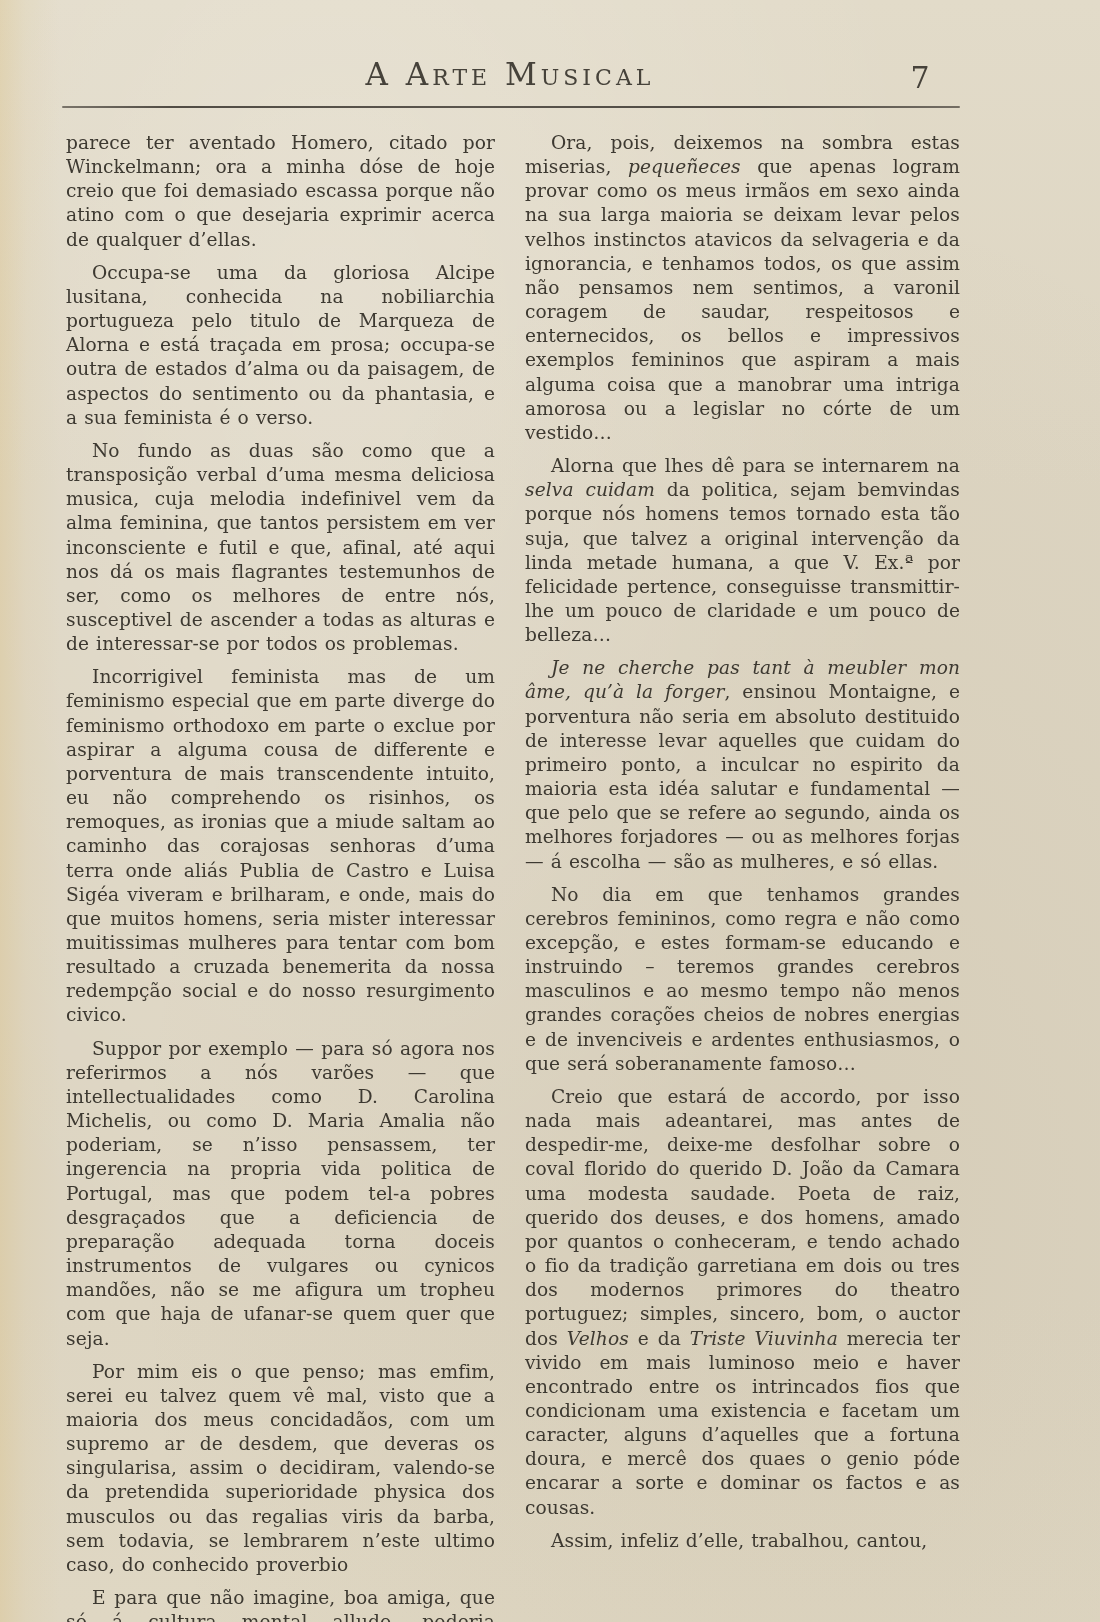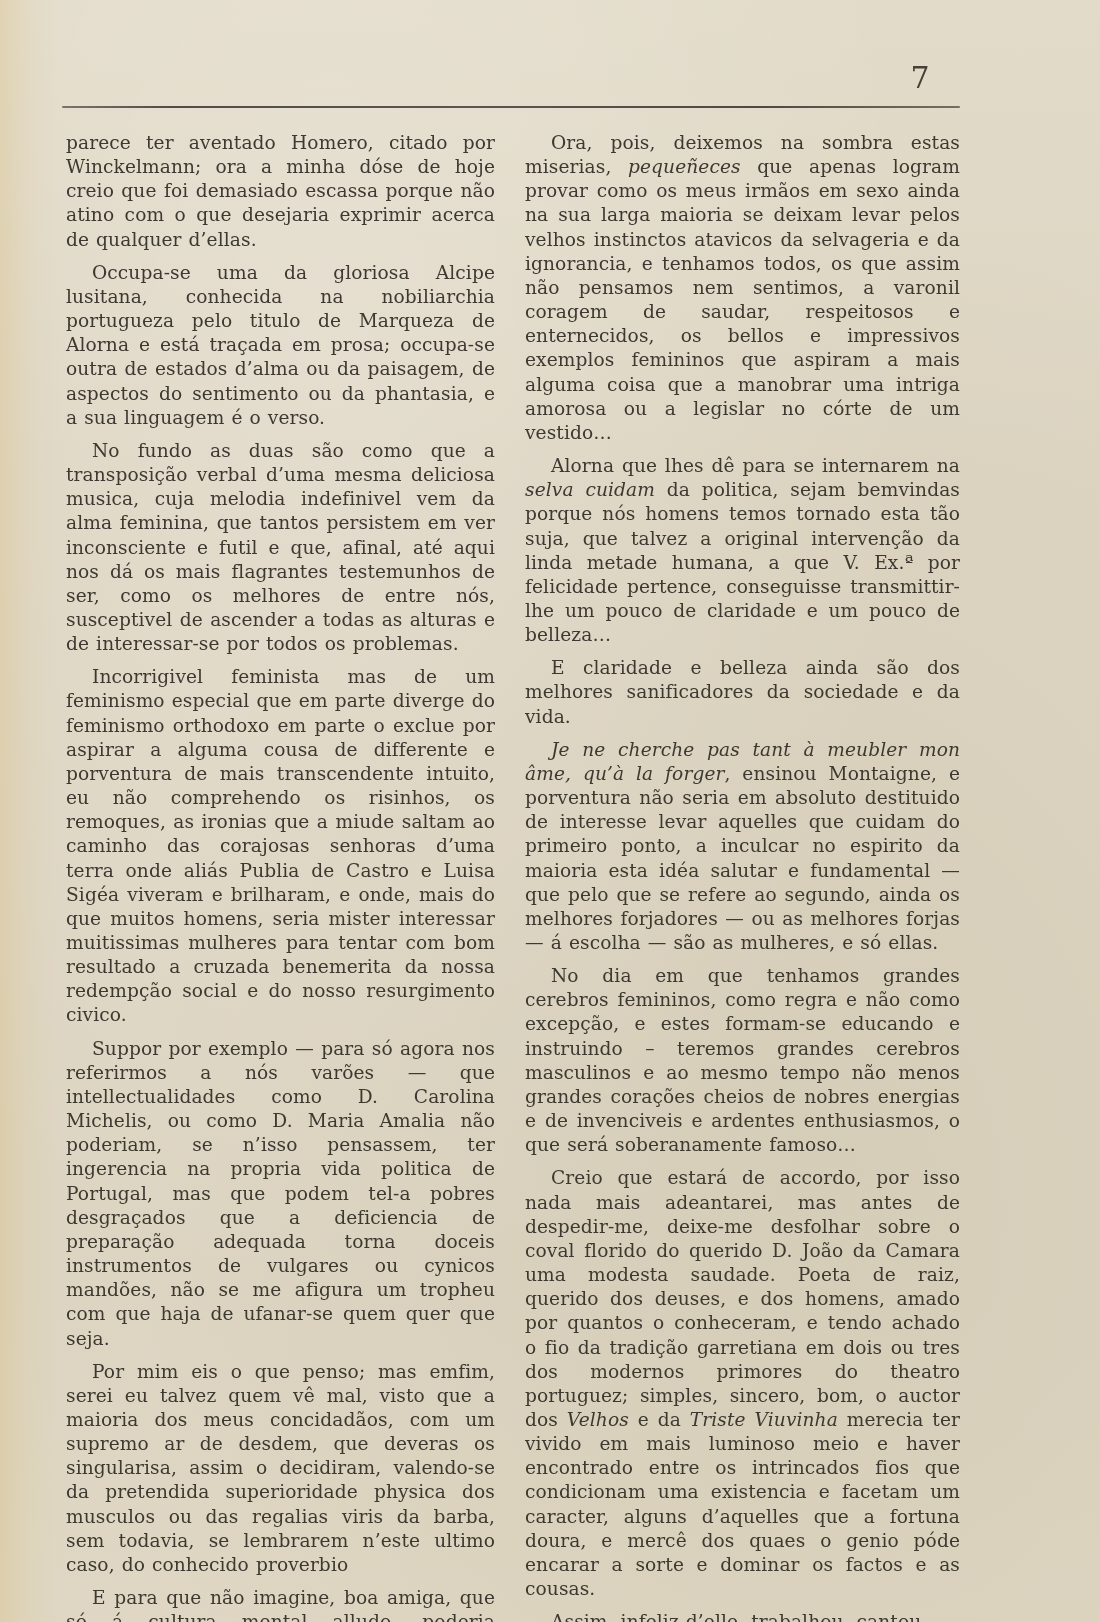--- a/index.html
+++ b/index.html
@@ -64,35 +64,37 @@
     letter-spacing: 0.1px;
     word-spacing: 1px;
   }
   .para.indent { text-indent: 26px; }
   .para em { }
 </style>
 </head>
 <body>
 
 <div class="page">
+  <div class="header">
+    <div class="title">A Arte Musical</div>
+  </div>
   <div class="page-number">7</div>
   <div class="rule"></div>
   <div class="columns">
     <div class="col">
         <p class="para"><span>parece ter aventado Homero, citado por Winckelmann; ora a minha dóse de hoje creio que foi demasiado escassa porque não atino com o que desejaria exprimir acerca de qualquer d’ellas.</span></p>
-        <p class="para indent"><span>Occupa-se uma da gloriosa Alcipe lusitana, conhecida na nobiliarchia portugueza pelo titulo de Marqueza de Alorna e está traçada em prosa; occupa-se outra de estados d’alma ou da paisagem, de aspectos do sentimento ou da phantasia, e a sua linguagem é o verso.</span></p>
+        <p class="para indent"><span>Occupa-se uma da gloriosa Alcipe lusitana, conhecida na nobiliarchia portugueza pelo titulo de Marqueza de Alorna e está traçada em prosa; occupa-se outra de estados d’alma ou da paisagem, de aspectos do sentimento ou da phantasia, e a sua feminista é o verso.</span></p>
         <p class="para indent"><span>No fundo as duas são como que a transposição verbal d’uma mesma deliciosa musica, cuja melodia indefinivel vem da alma feminina, que tantos persistem em ver inconsciente e futil e que, afinal, até aqui nos dá os mais flagrantes testemunhos de ser, como os melhores de entre nós, susceptivel de ascender a todas as alturas e de interessar-se por todos os problemas.</span></p>
         <p class="para indent"><span>Incorrigivel feminista mas de um feminismo especial que em parte diverge do feminismo orthodoxo em parte o exclue por aspirar a alguma cousa de differente e porventura de mais transcendente intuito, eu não comprehendo os risinhos, os remoques, as ironias que a miude saltam ao caminho das corajosas senhoras d’uma terra onde aliás Publia de Castro e Luisa Sigéa viveram e brilharam, e onde, mais do que muitos homens, seria mister interessar muitissimas mulheres para tentar com bom resultado a cruzada benemerita da nossa redempção social e do nosso resurgimento civico.</span></p>
         <p class="para indent"><span>Suppor por exemplo — para só agora nos referirmos a nós varões — que intellectualidades como D. Carolina Michelis, ou como D. Maria Amalia não poderiam, se n’isso pensassem, ter ingerencia na propria vida politica de Portugal, mas que podem tel-a pobres desgraçados que a deficiencia de preparação adequada torna doceis instrumentos de vulgares ou cynicos mandões, não se me afigura um tropheu com que haja de ufanar-se quem quer que seja.</span></p>
         <p class="para indent"><span>Por mim eis o que penso; mas emfim, serei eu talvez quem vê mal, visto que a maioria dos meus concidadãos, com um supremo ar de desdem, que deveras os singularisa, assim o decidiram, valendo-se da pretendida superioridade physica dos musculos ou das regalias viris da barba, sem todavia, se lembrarem n’este ultimo caso, do conhecido proverbio</span></p>
         <p class="para indent"><span>E para que não imagine, boa amiga, que só á cultura mental alludo, poderia acrescentar que aferir por bitola dissimilhante creaturas de moralidade identica e de analoga ponderação e critica, só porque umas envergam calças e outras adoptam saias — será tudo menos logico, menos coherente, não lhe parece?</span></p>
       </div>
     <div class="col col-right">
         <p class="para indent"><span>Ora, pois, deixemos na sombra estas miserias, </span><em>pequeñeces</em><span> que apenas logram provar como os meus irmãos em sexo ainda na sua larga maioria se deixam levar pelos velhos instinctos atavicos da selvageria e da ignorancia, e tenhamos todos, os que assim não pensamos nem sentimos, a varonil coragem de saudar, respeitosos e enternecidos, os bellos e impressivos exemplos femininos que aspiram a mais alguma coisa que a manobrar uma intriga amorosa ou a legislar no córte de um vestido…</span></p>
         <p class="para indent"><span>Alorna que lhes dê para se internarem na </span><em>selva cuidam</em><span> da politica, sejam bemvindas porque nós homens temos tornado esta tão suja, que talvez a original intervenção da linda metade humana, a que V. Ex.ª por felicidade pertence, conseguisse transmittir-lhe um pouco de claridade e um pouco de belleza…</span></p>
-        <p class="para indent"><span>E claridade e belleza ainda são dos melhores sanificadores da sociedade e da vida.</span></p>
         <p class="para indent"><em>Je ne cherche pas tant à meubler mon âme, qu’à la forger</em><span>, ensinou Montaigne, e porventura não seria em absoluto destituido de interesse levar aquelles que cuidam do primeiro ponto, a inculcar no espirito da maioria esta idéa salutar e fundamental — que pelo que se refere ao segundo, ainda os melhores forjadores — ou as melhores forjas — á escolha — são as mulheres, e só ellas.</span></p>
         <p class="para indent"><span>No dia em que tenhamos grandes cerebros femininos, como regra e não como excepção, e estes formam-se educando e instruindo – teremos grandes cerebros masculinos e ao mesmo tempo não menos grandes corações cheios de nobres energias e de invenciveis e ardentes enthusiasmos, o que será soberanamente famoso…</span></p>
         <p class="para indent"><span>Creio que estará de accordo, por isso nada mais adeantarei, mas antes de despedir-me, deixe-me desfolhar sobre o coval florido do querido D. João da Camara uma modesta saudade. Poeta de raiz, querido dos deuses, e dos homens, amado por quantos o conheceram, e tendo achado o fio da tradição garretiana em dois ou tres dos modernos primores do theatro portuguez; simples, sincero, bom, o auctor dos </span><em>Velhos</em><span> e da </span><em>Triste Viuvinha</em><span> merecia ter vivido em mais luminoso meio e haver encontrado entre os intrincados fios que condicionam uma existencia e facetam um caracter, alguns d’aquelles que a fortuna doura, e mercê dos quaes o genio póde encarar a sorte e dominar os factos e as cousas.</span></p>
         <p class="para indent"><span>Assim, infeliz d’elle, trabalhou, cantou,</span></p>
       </div>
   </div>
 </div>
 
 </body></html>

